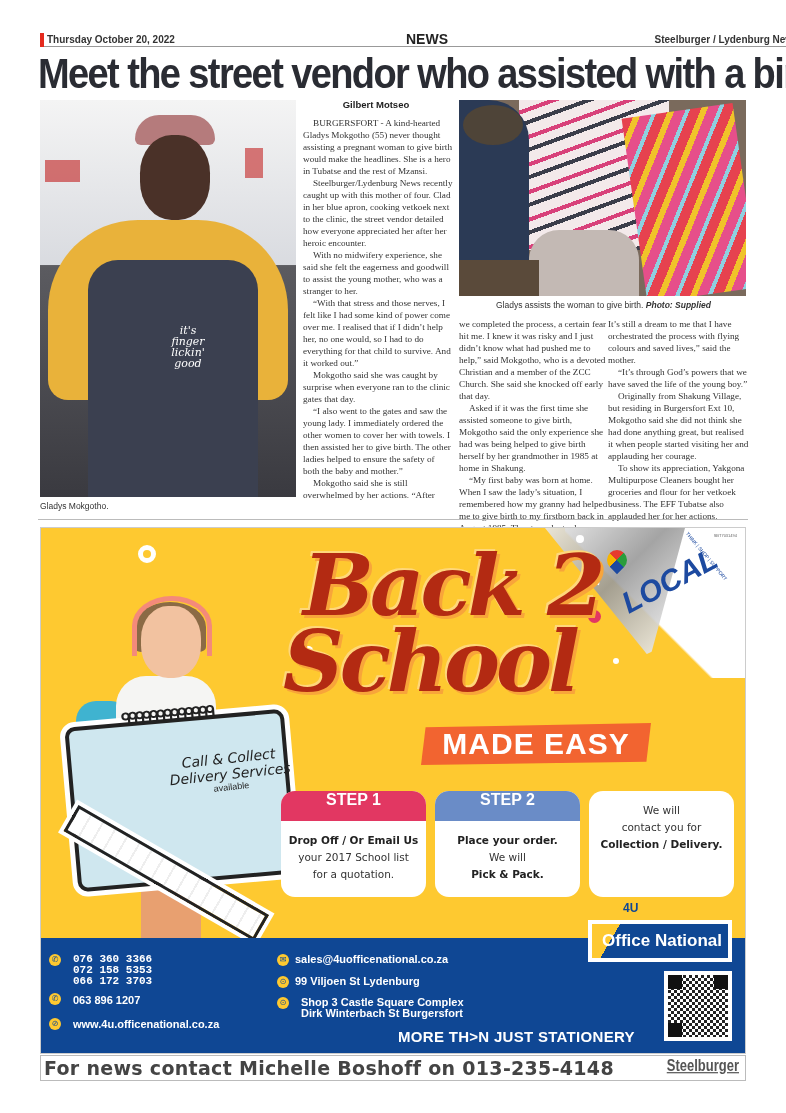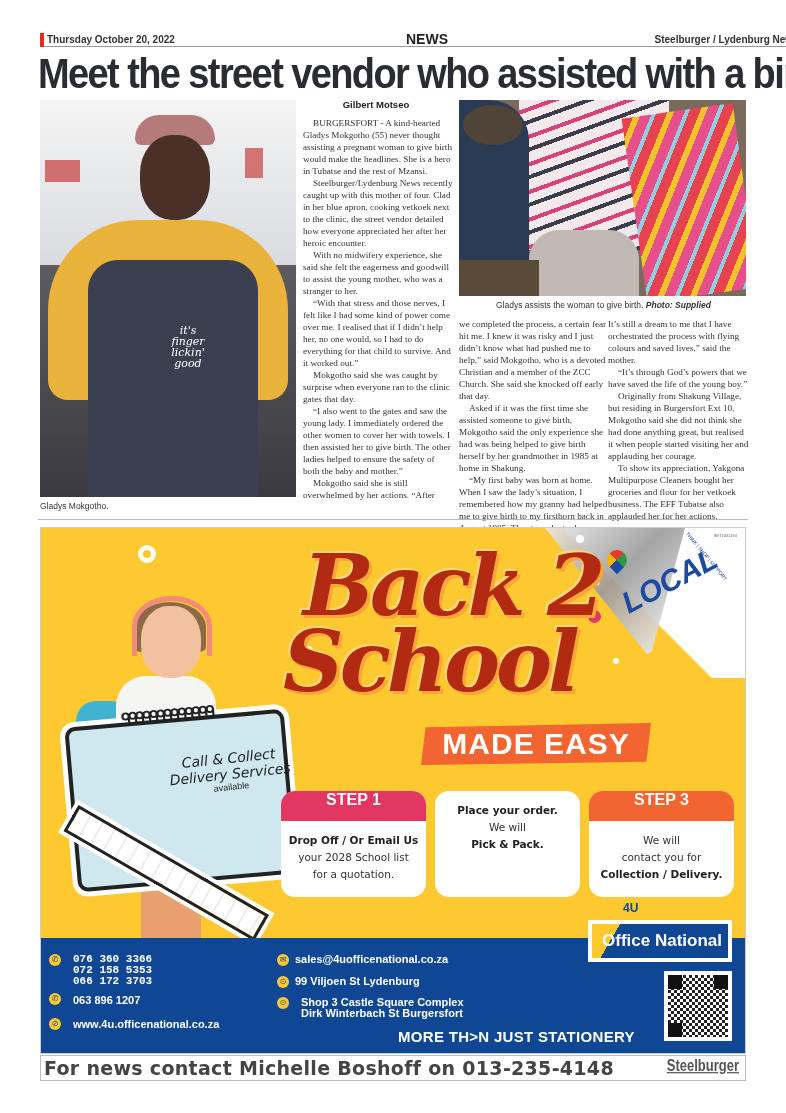--- a/index.html
+++ b/index.html
@@ -180,33 +180,33 @@
   <div class="notetext">
     <span>Call &amp; Collect</span><br>
     <span>Delivery Services</span>
     <span class="sm">available</span>
   </div>
 
   <div class="step" style="left:240px;">
     <div class="sh" style="background:#e23762;">STEP 1</div>
     <div class="sb">
       <b>Drop Off / Or Email Us</b><br>
-      <span>your 2028 School list</span><br>
+      <span>your 2017 School list</span><br>
       <span>for a quotation.</span>
     </div>
   </div>
   <div class="step" style="left:394px;">
+    <div class="sh" style="background:#6a8cc7;">STEP 2</div>
     <div class="sb">
       <b>Place your order.</b><br>
       <span>We will</span><br>
       <b>Pick &amp; Pack.</b>
     </div>
   </div>
   <div class="step" style="left:548px;">
-    <div class="sh" style="background:#f26430;">STEP 3</div>
     <div class="sb">
       <span>We will</span><br>
       <span>contact you for</span><br>
       <b>Collection / Delivery.</b>
     </div>
   </div>
 
   <div class="ad-blue"></div>
   <span class="logo4u">4U</span>
   <div class="onbox">

